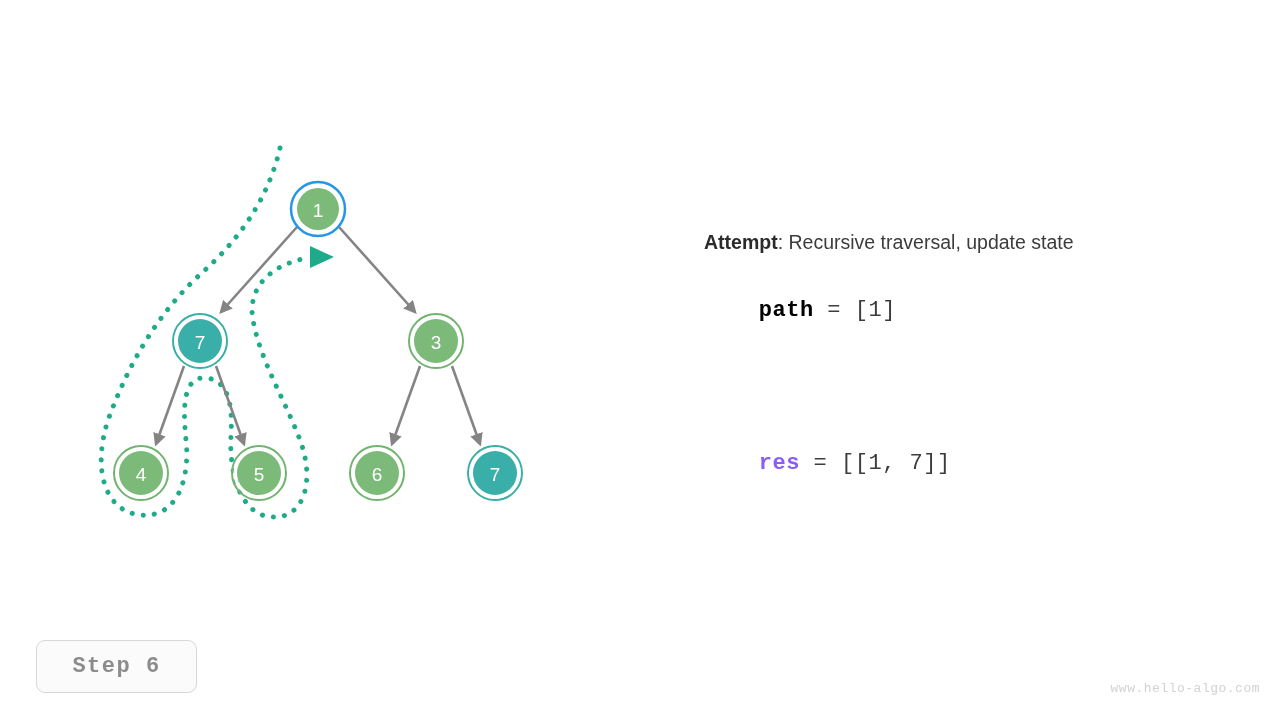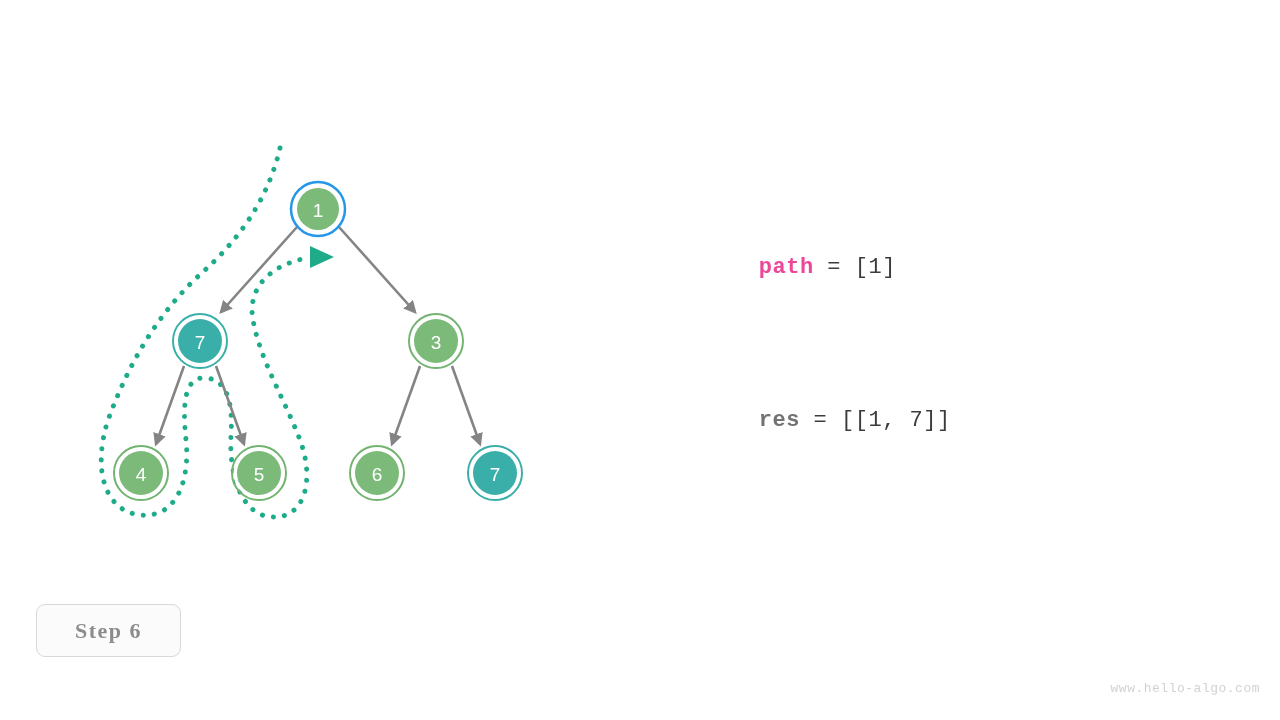--- a/index.html
+++ b/index.html
@@ -73,38 +73,38 @@
     margin-top: 8px;
     color: #3c3c3c;
     letter-spacing: 0.5px;
   }
   .var-row.gap {
     margin-top: 78px;
   }
   .var-name {
     font-weight: bold;
   }
-  .var-name.path { color: #ec4899; }
-  .var-name.res  { color: #737373; }
+  .var-name.path { color: #000000; }
+  .var-name.res  { color: #8b5cf6; }
   .var-val { color: #3c3c3c; }
 
   
   #step-badge {
     position: absolute;
     left: 36px;
-    top: 604px;
-    width: 145px;
+    top: 640px;
+    width: 161px;
     height: 53px;
     border: 1.5px solid #d8d8d8;
     border-radius: 9px;
     background: #fbfbfb;
     display: flex;
     align-items: center;
     justify-content: center;
-    font-family: Liberation Serif, serif;
+    font-family: Liberation Mono, monospace;
     font-size: 22px;
     font-weight: bold;
     color: #8c8c8c;
     letter-spacing: 1.5px;
     box-sizing: border-box;
   }
 
   
   #watermark {
     position: absolute;
@@ -200,20 +200,23 @@
         <circle cx="495" cy="473" r="24" fill="none" stroke="#ffffff" stroke-width="3"></circle>
         <circle cx="495" cy="473" r="22" fill="#3aafa9"></circle>
         <text class="node-label" x="495" y="474">7</text>
       </g>
     </g>
   </svg>
 </div>
 
 <div id="info-panel">
 
+  <div class="desc-row">
+    <span class="kw">Attempt</span><span>: Recursive traversal, update state</span>
+  </div>
 
 
   <div class="var-row">
     <span class="var-name path">path</span><span class="var-val"> = </span><span class="var-val">[1]</span>
   </div>
 
   <div class="var-row gap">
     <span class="var-name res">res</span><span class="var-val"> = </span><span class="var-val">[[1, 7]]</span>
   </div>
 

